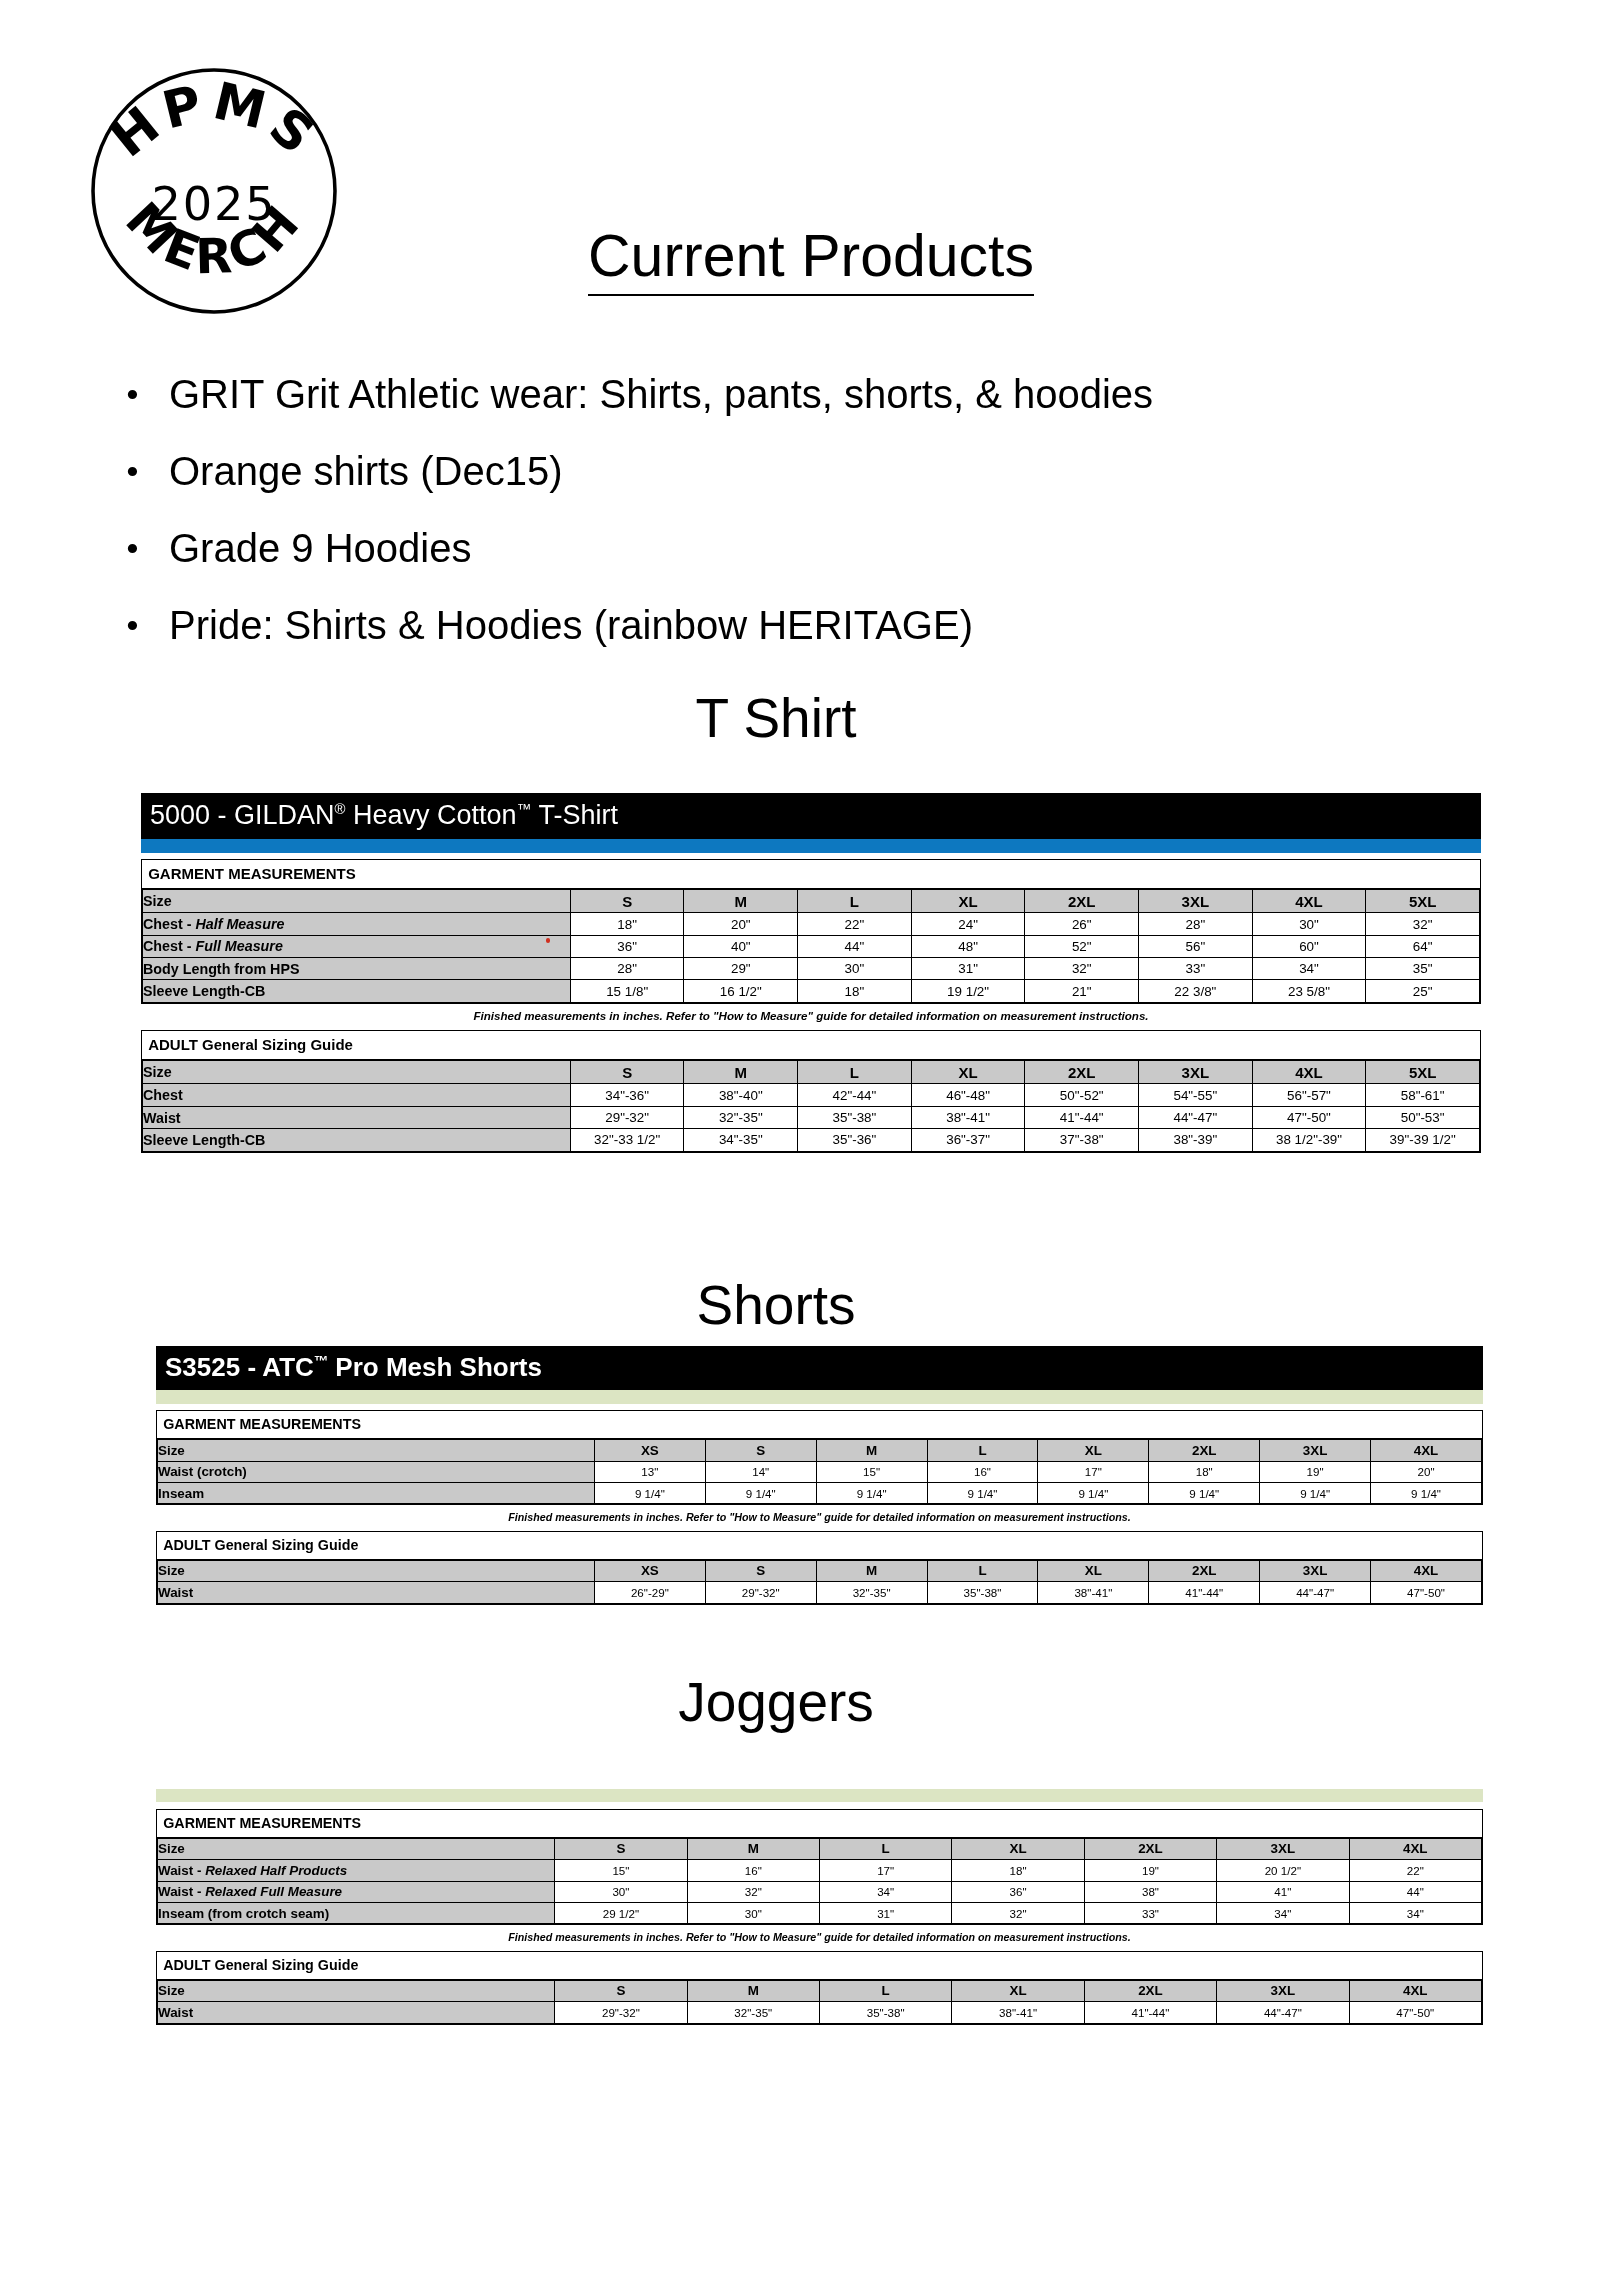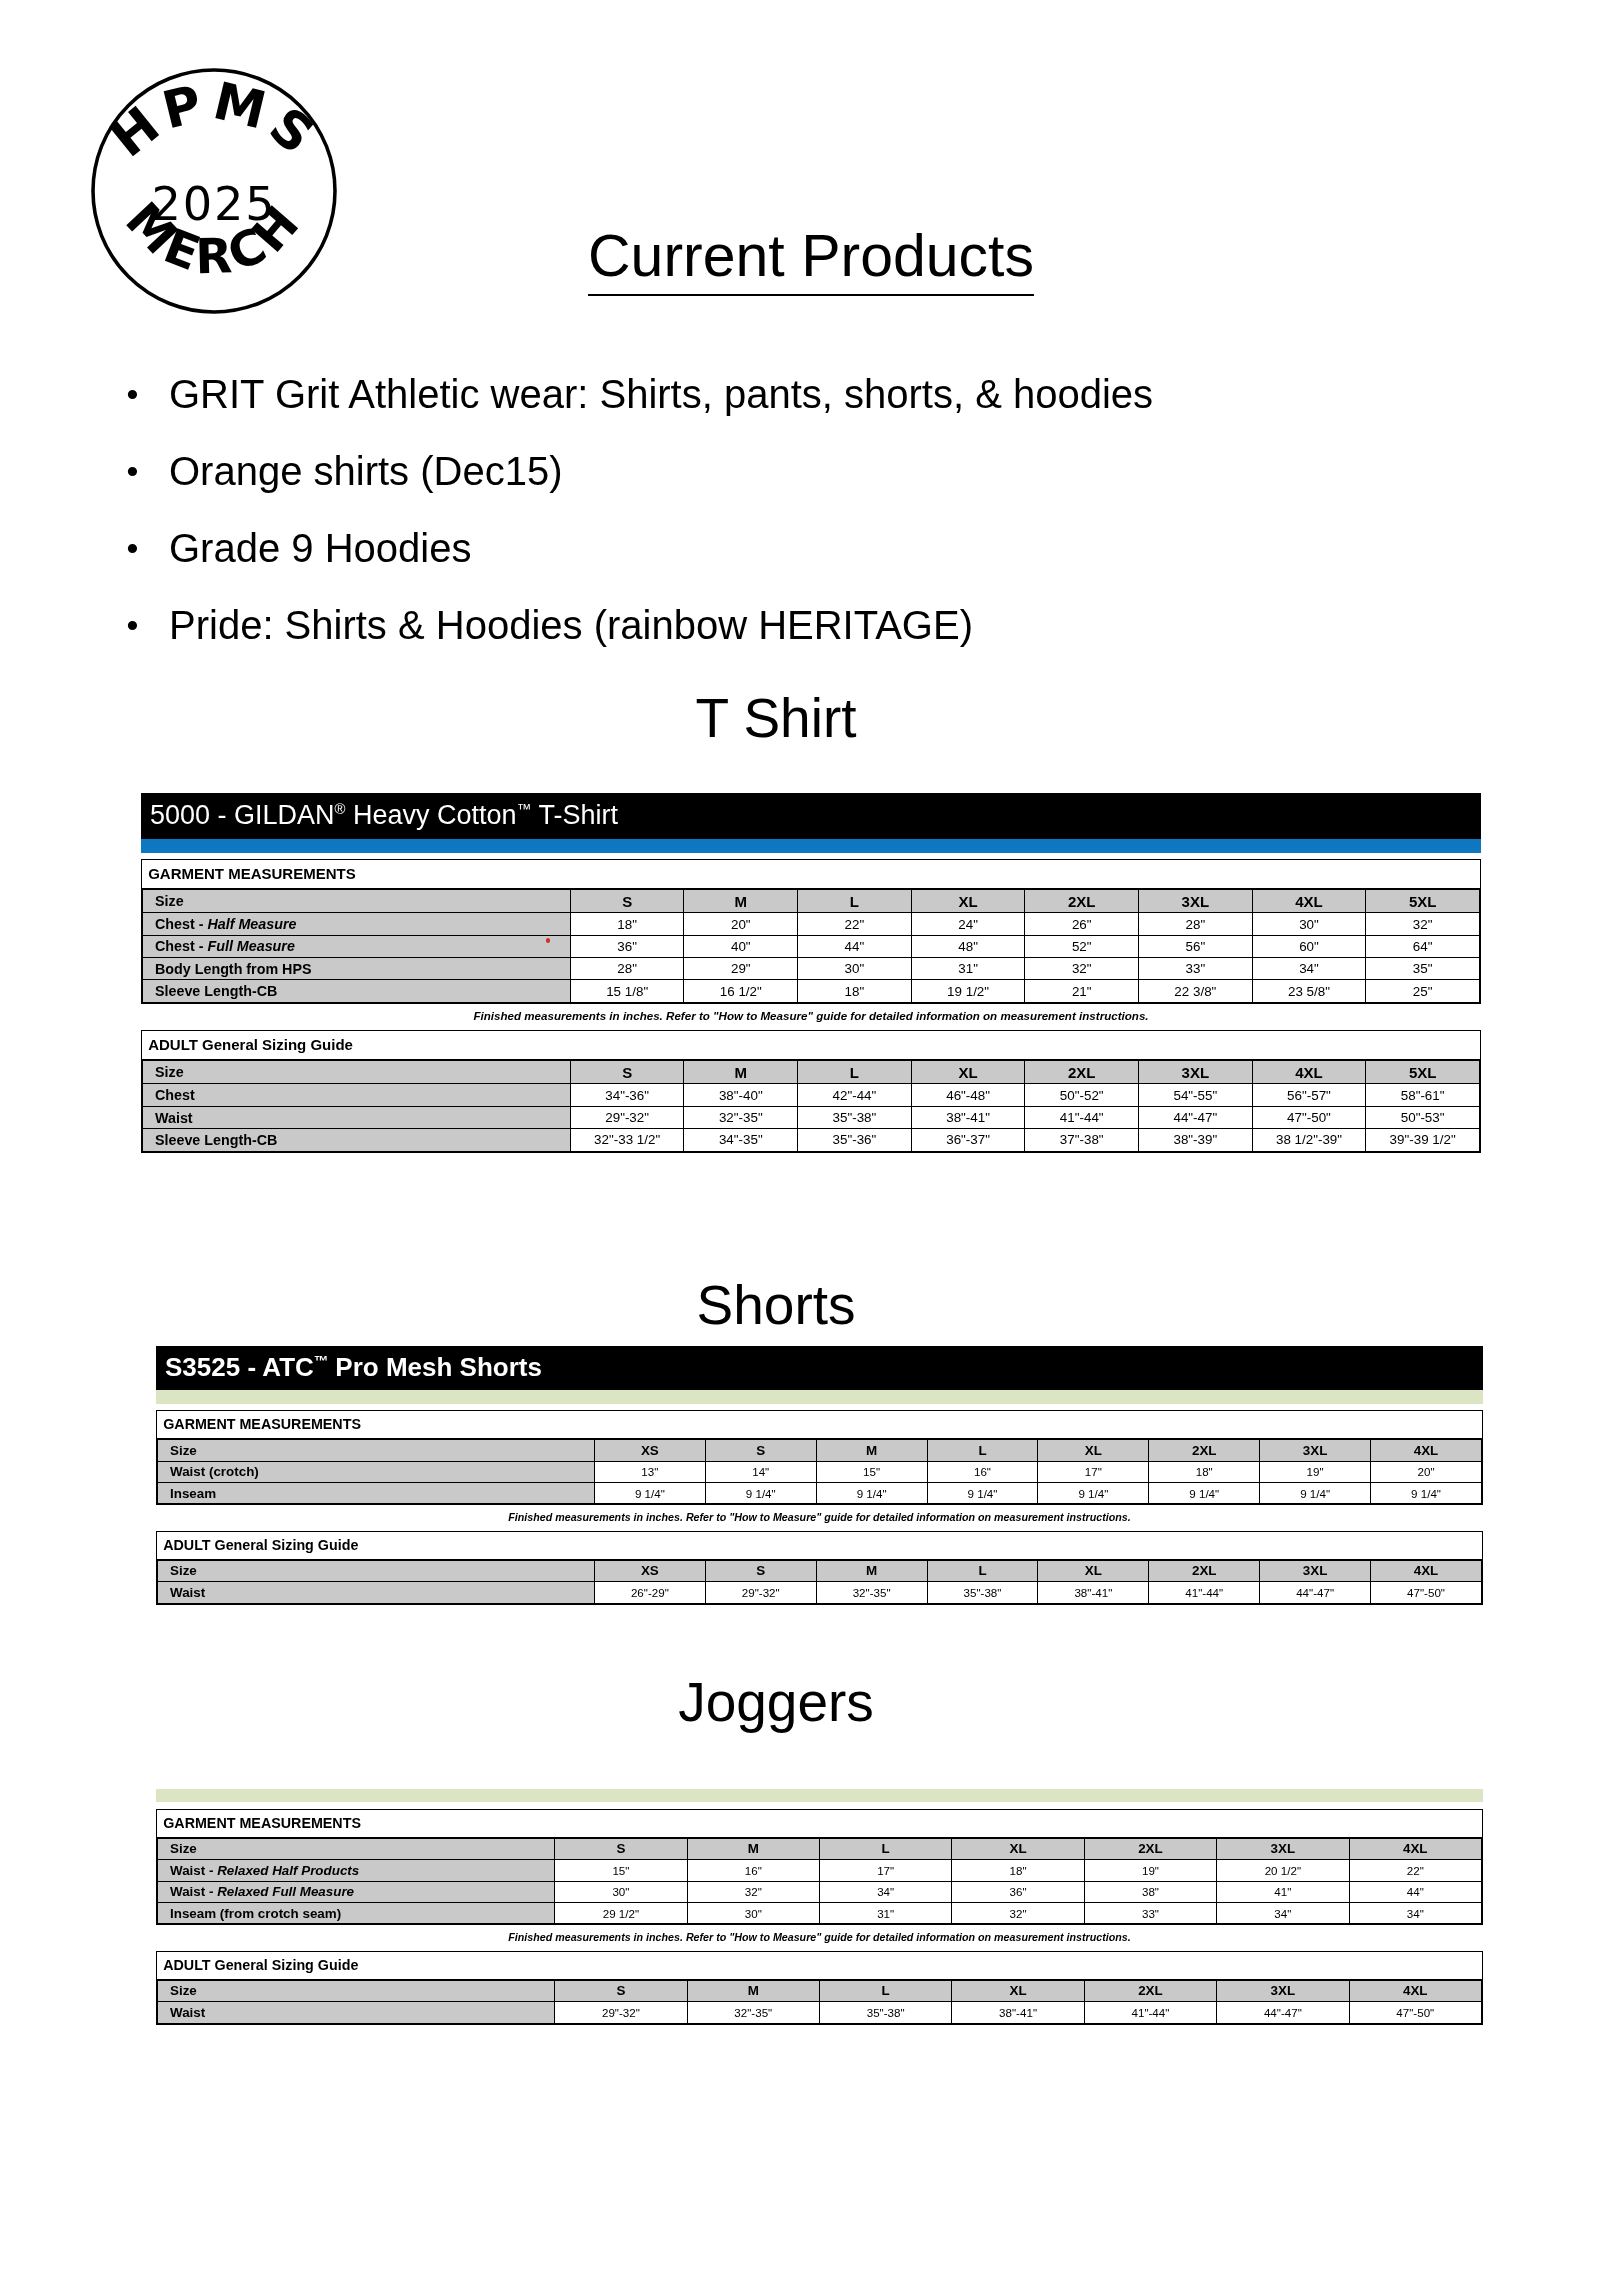--- a/index.html
+++ b/index.html
@@ -137,21 +137,21 @@
     padding: 2.7px 1.8px;
     height: 19.6px;
     box-sizing: border-box;
     overflow: hidden;
     white-space: nowrap;
   }
   table.sz th.rowhead, table.sz td.rowhead {
     text-align: left;
     background: #C9C9C9;
     font-weight: bold;
-    padding-left: 12px;
+    padding-left: 0;
     font-size: 14.3px;
   }
   table.sz th.colhead {
     background: #C9C9C9;
     font-weight: bold;
     font-size: 15px;
   }
   table.sz td.val { background: #ffffff; font-weight: 400; }
   table.sz td.rowhead em { font-style: italic; }
 

